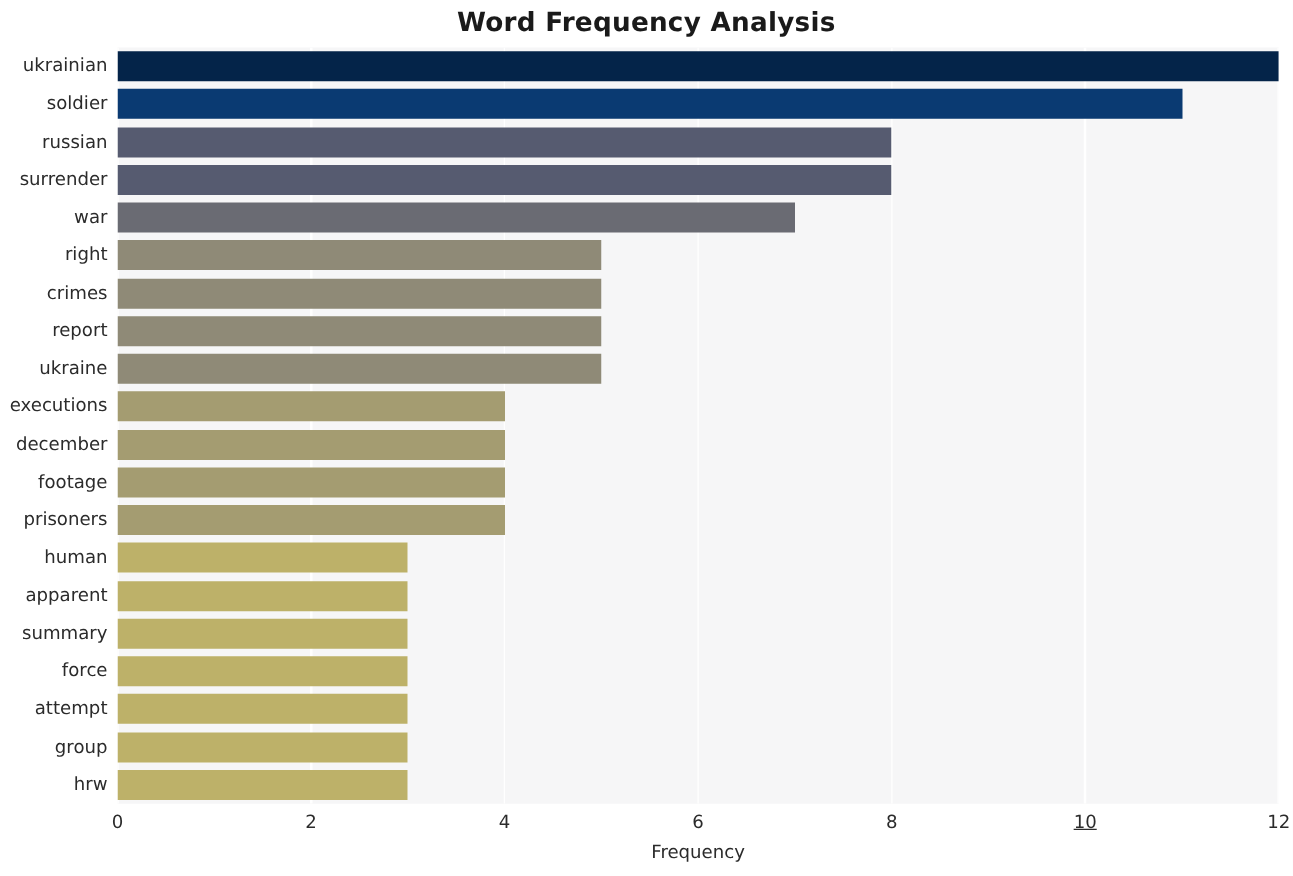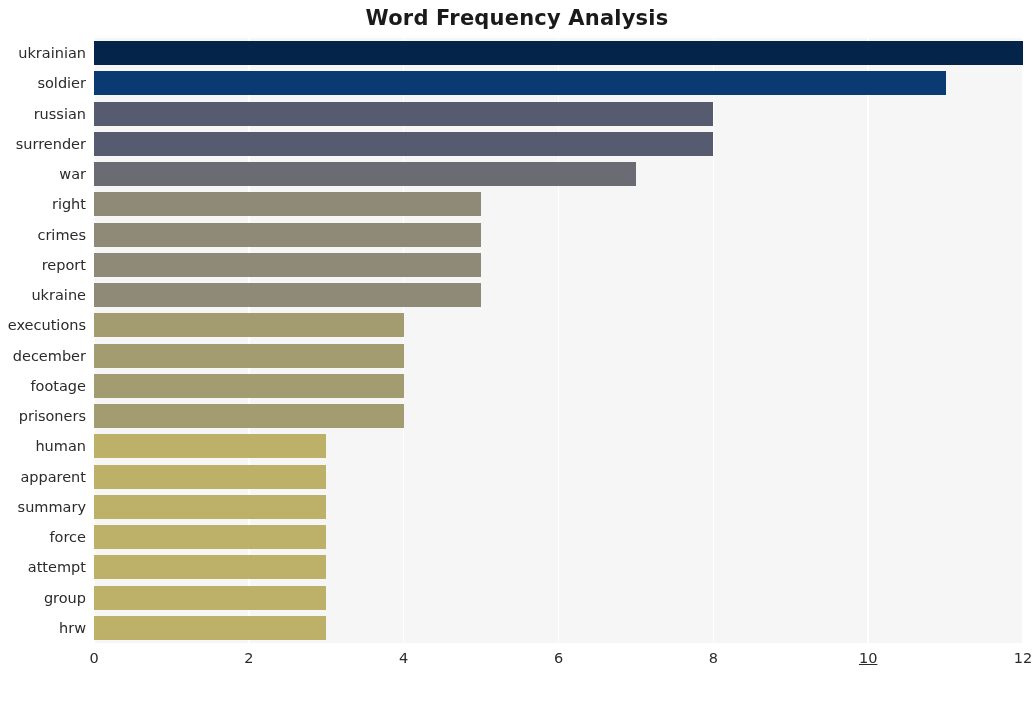--- a/index.html
+++ b/index.html
@@ -207,14 +207,15 @@
   <div id="x-ticks">
       <div class="xtick" style="left: 0px;">0</div>
       <div class="xtick" style="left: 154.833px;">2</div>
       <div class="xtick" style="left: 309.667px;">4</div>
       <div class="xtick" style="left: 464.5px;">6</div>
       <div class="xtick" style="left: 619.333px;">8</div>
       <div class="xtick" style="left: 774.167px; text-decoration: underline;">10</div>
       <div class="xtick" style="left: 929px;">12</div>
     </div>
 
+  <div id="x-axis-label">Frequency</div>
 
 </div>
 
 </body></html>

